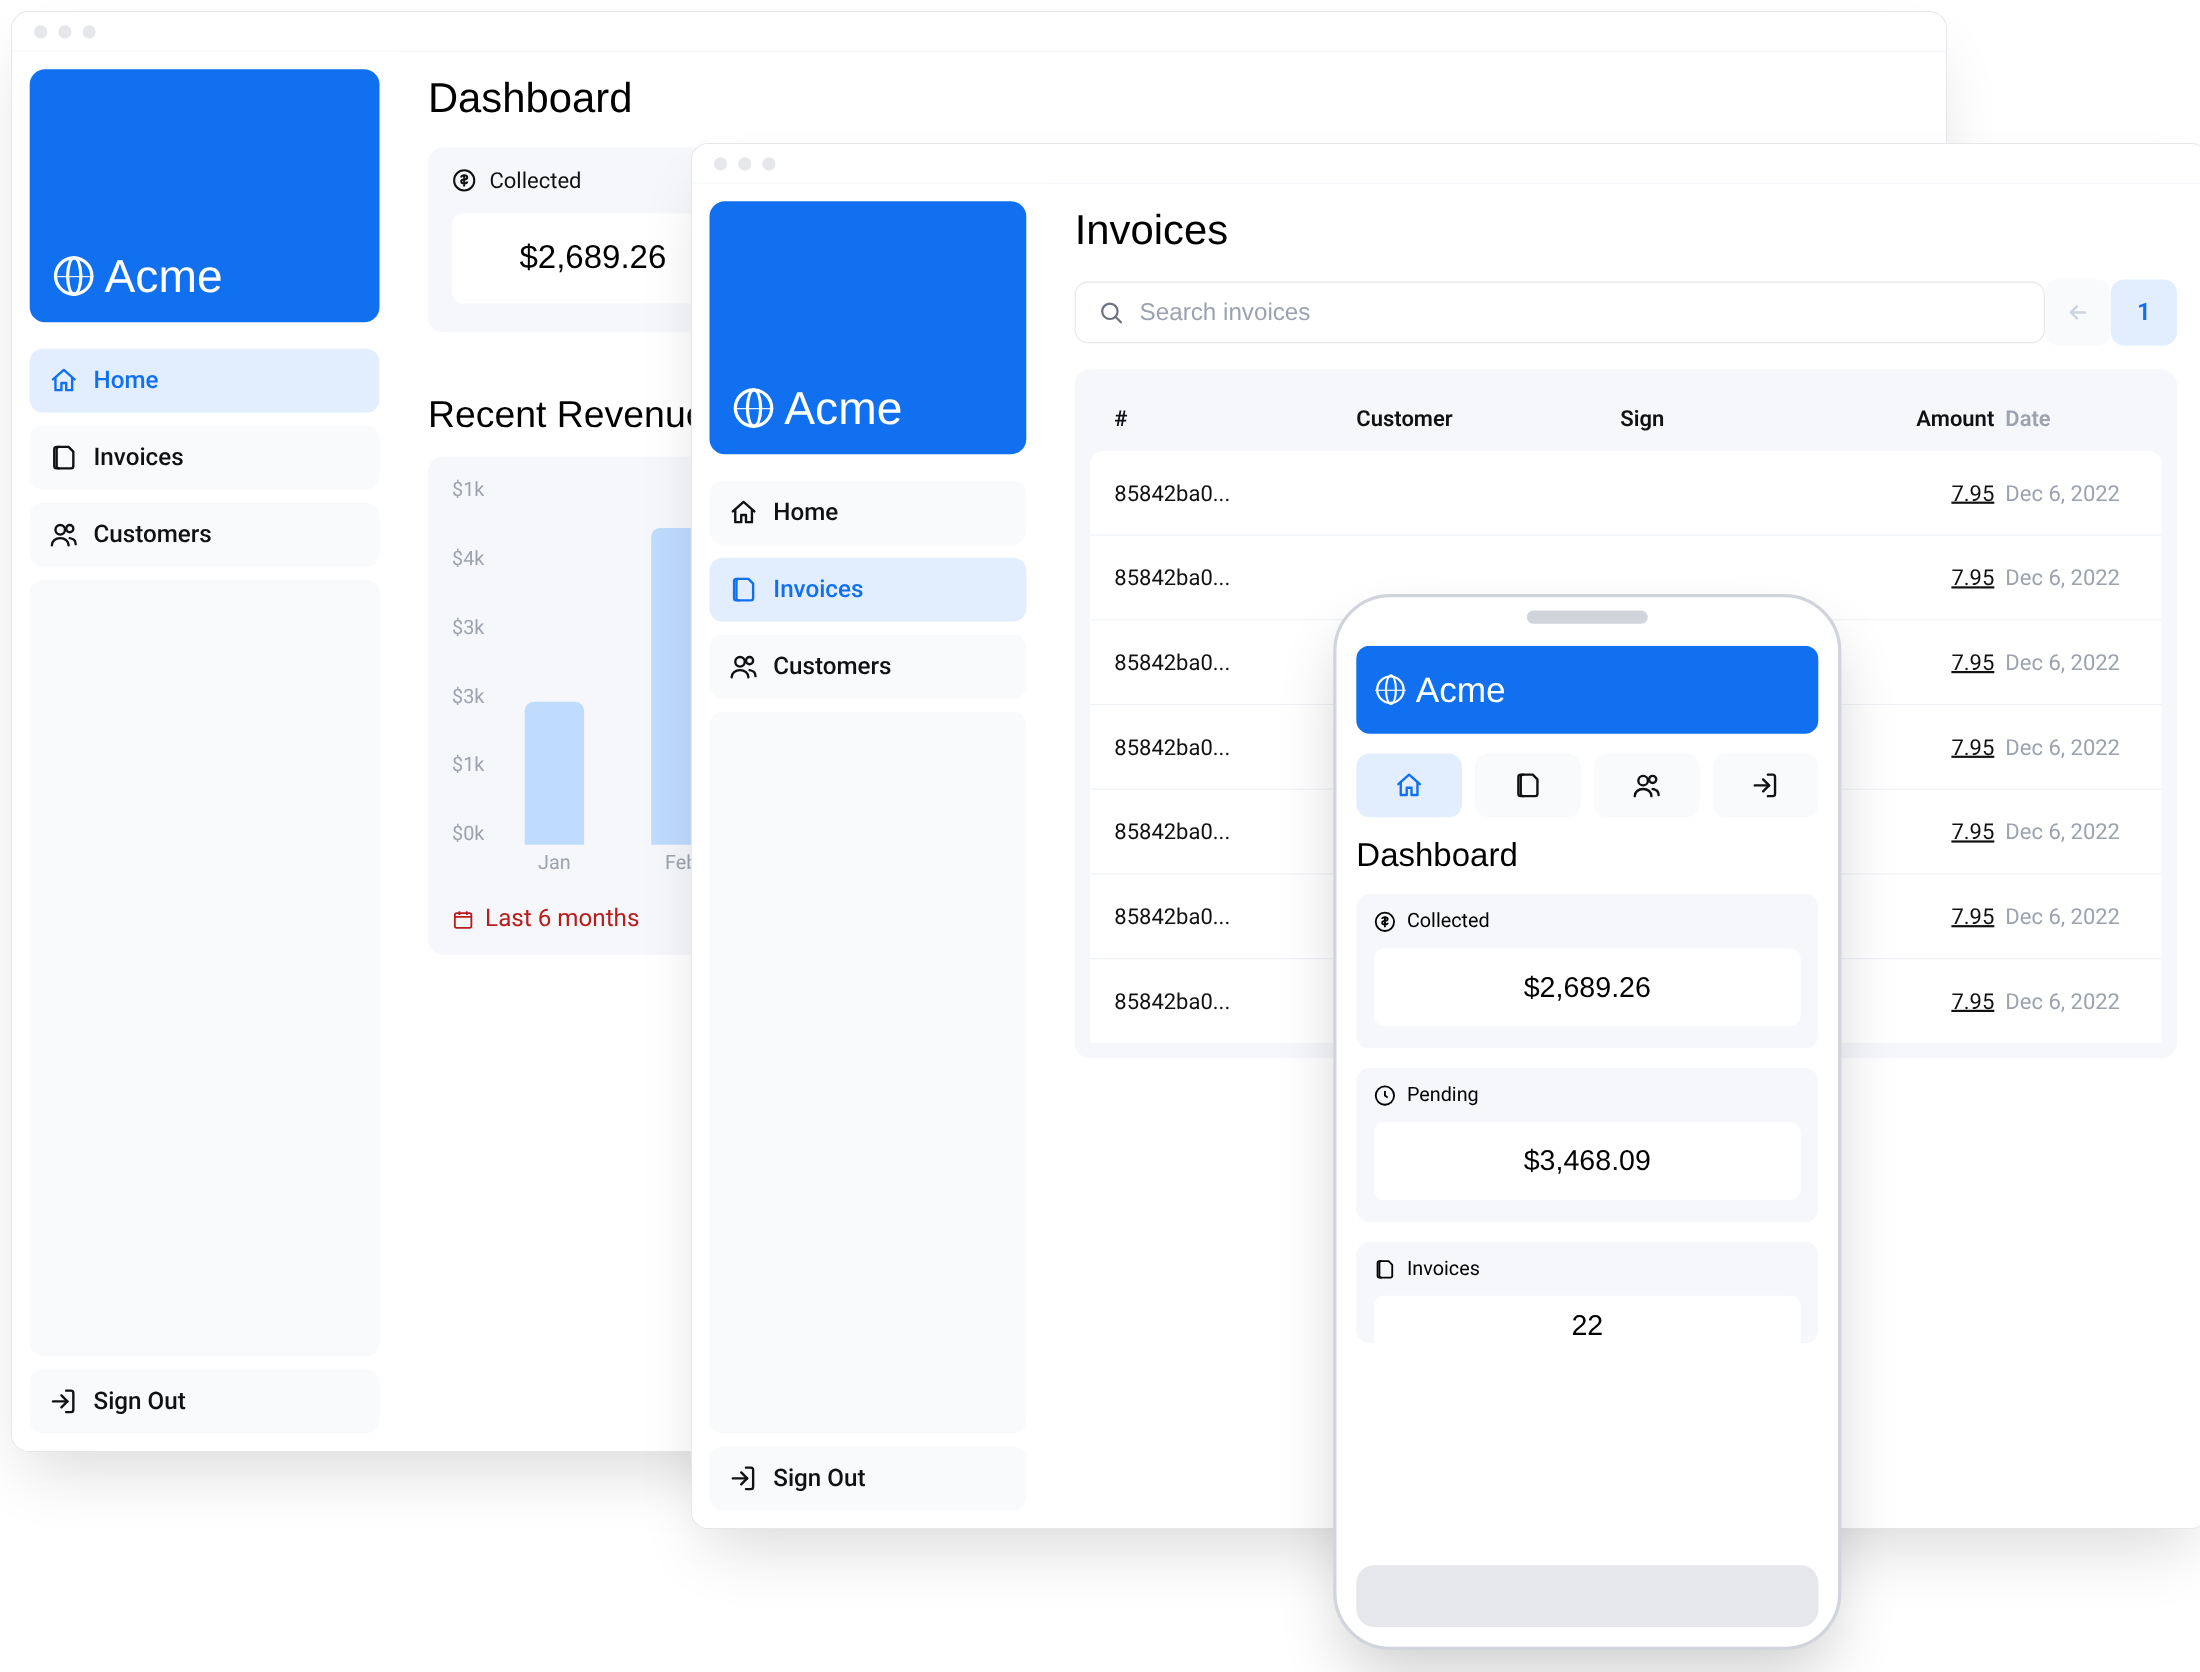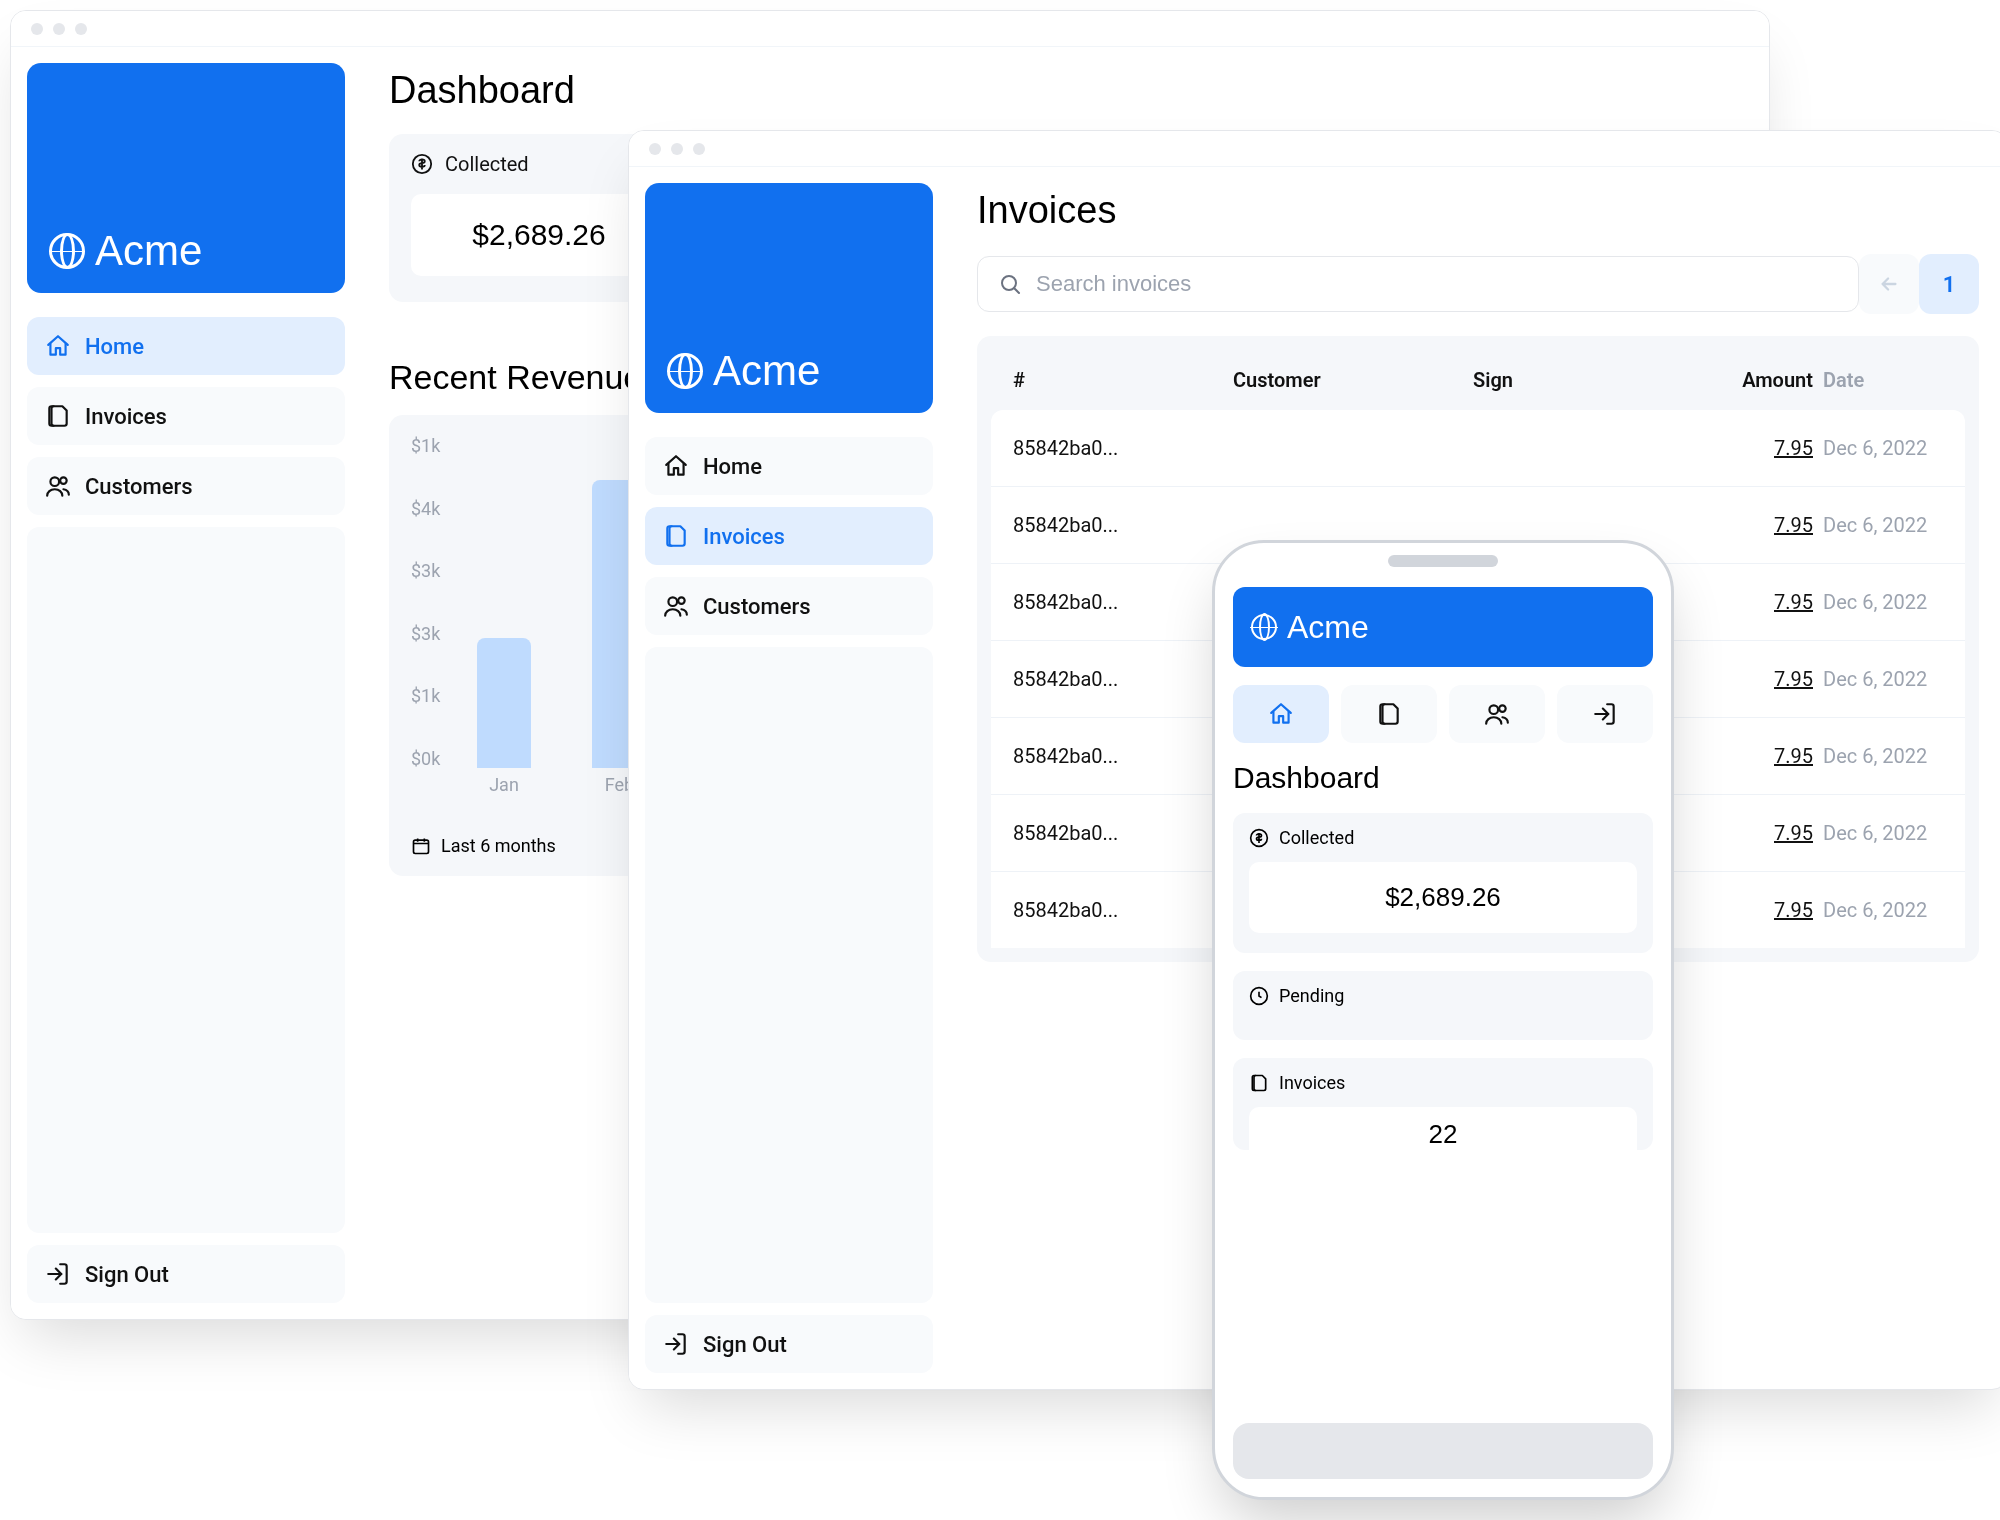--- a/index.html
+++ b/index.html
@@ -129,22 +129,22 @@
     display: flex; flex-direction: column; justify-content: space-between;
     align-items: flex-end; font-size: 18px; color: #9ca3af; padding-bottom: 26px;
   }
   .bars-wrap { flex: 1; display: flex; gap: 20px; align-items: flex-end; height: 100%; }
   .bar-col { display: flex; flex-direction: column; align-items: center; gap: 6px; flex: 1; height: 100%; justify-content: flex-end; }
   .bar {
     width: 54px; background: #bfdbfe; border-radius: 8px 8px 0 0;
   }
   .bar-label { font-size: 18px; color: #9ca3af; }
   .chart-foot {
-    display: flex; align-items: center; gap: 10px; margin-top: 40px;
-    color: #000000; font-size: 18px;
+    display: flex; align-items: center; gap: 10px; margin-top: 28px;
+    color: #b91c1c; font-size: 22px;
   }
   .chart-foot .ico { width: 20px; height: 20px; }
 
   
   #win2 { top: 130px; left: 628px; width: 1380px; height: 1260px; }
 
   .toolbar-row { display: flex; align-items: center; margin-bottom: 22px; }
   .search-box {
     flex: 1; display: flex; align-items: center; gap: 14px;
     border: 1.5px solid #e5e7eb; border-radius: 12px; padding: 14px 20px;
@@ -570,20 +570,21 @@
     <div class="m-card">
       <div class="m-card-head">
         <span class="ico">
           <svg viewBox="0 0 24 24" fill="none" stroke="currentColor" stroke-width="2">
               <circle cx="12" cy="12" r="10"></circle>
               <path d="M12 7v5l3 2"></path>
             </svg>
         </span>
         <span>Pending</span>
       </div>
+      <div class="m-card-val serif">$3,468.09</div>
     </div>
 
     <div class="m-card" style="padding-bottom:0">
       <div class="m-card-head">
         <span class="ico">
           <svg viewBox="0 0 24 24" fill="none" stroke="currentColor" stroke-width="2" stroke-linecap="round" stroke-linejoin="round">
               <path d="M8 3H6a2 2 0 0 0-2 2v14a2 2 0 0 0 2 2h2"></path>
               <path d="M8 3h8l4 4v12a2 2 0 0 1-2 2H8a2 2 0 0 1-2-2V5a2 2 0 0 1 2-2z"></path>
             </svg>
         </span>

